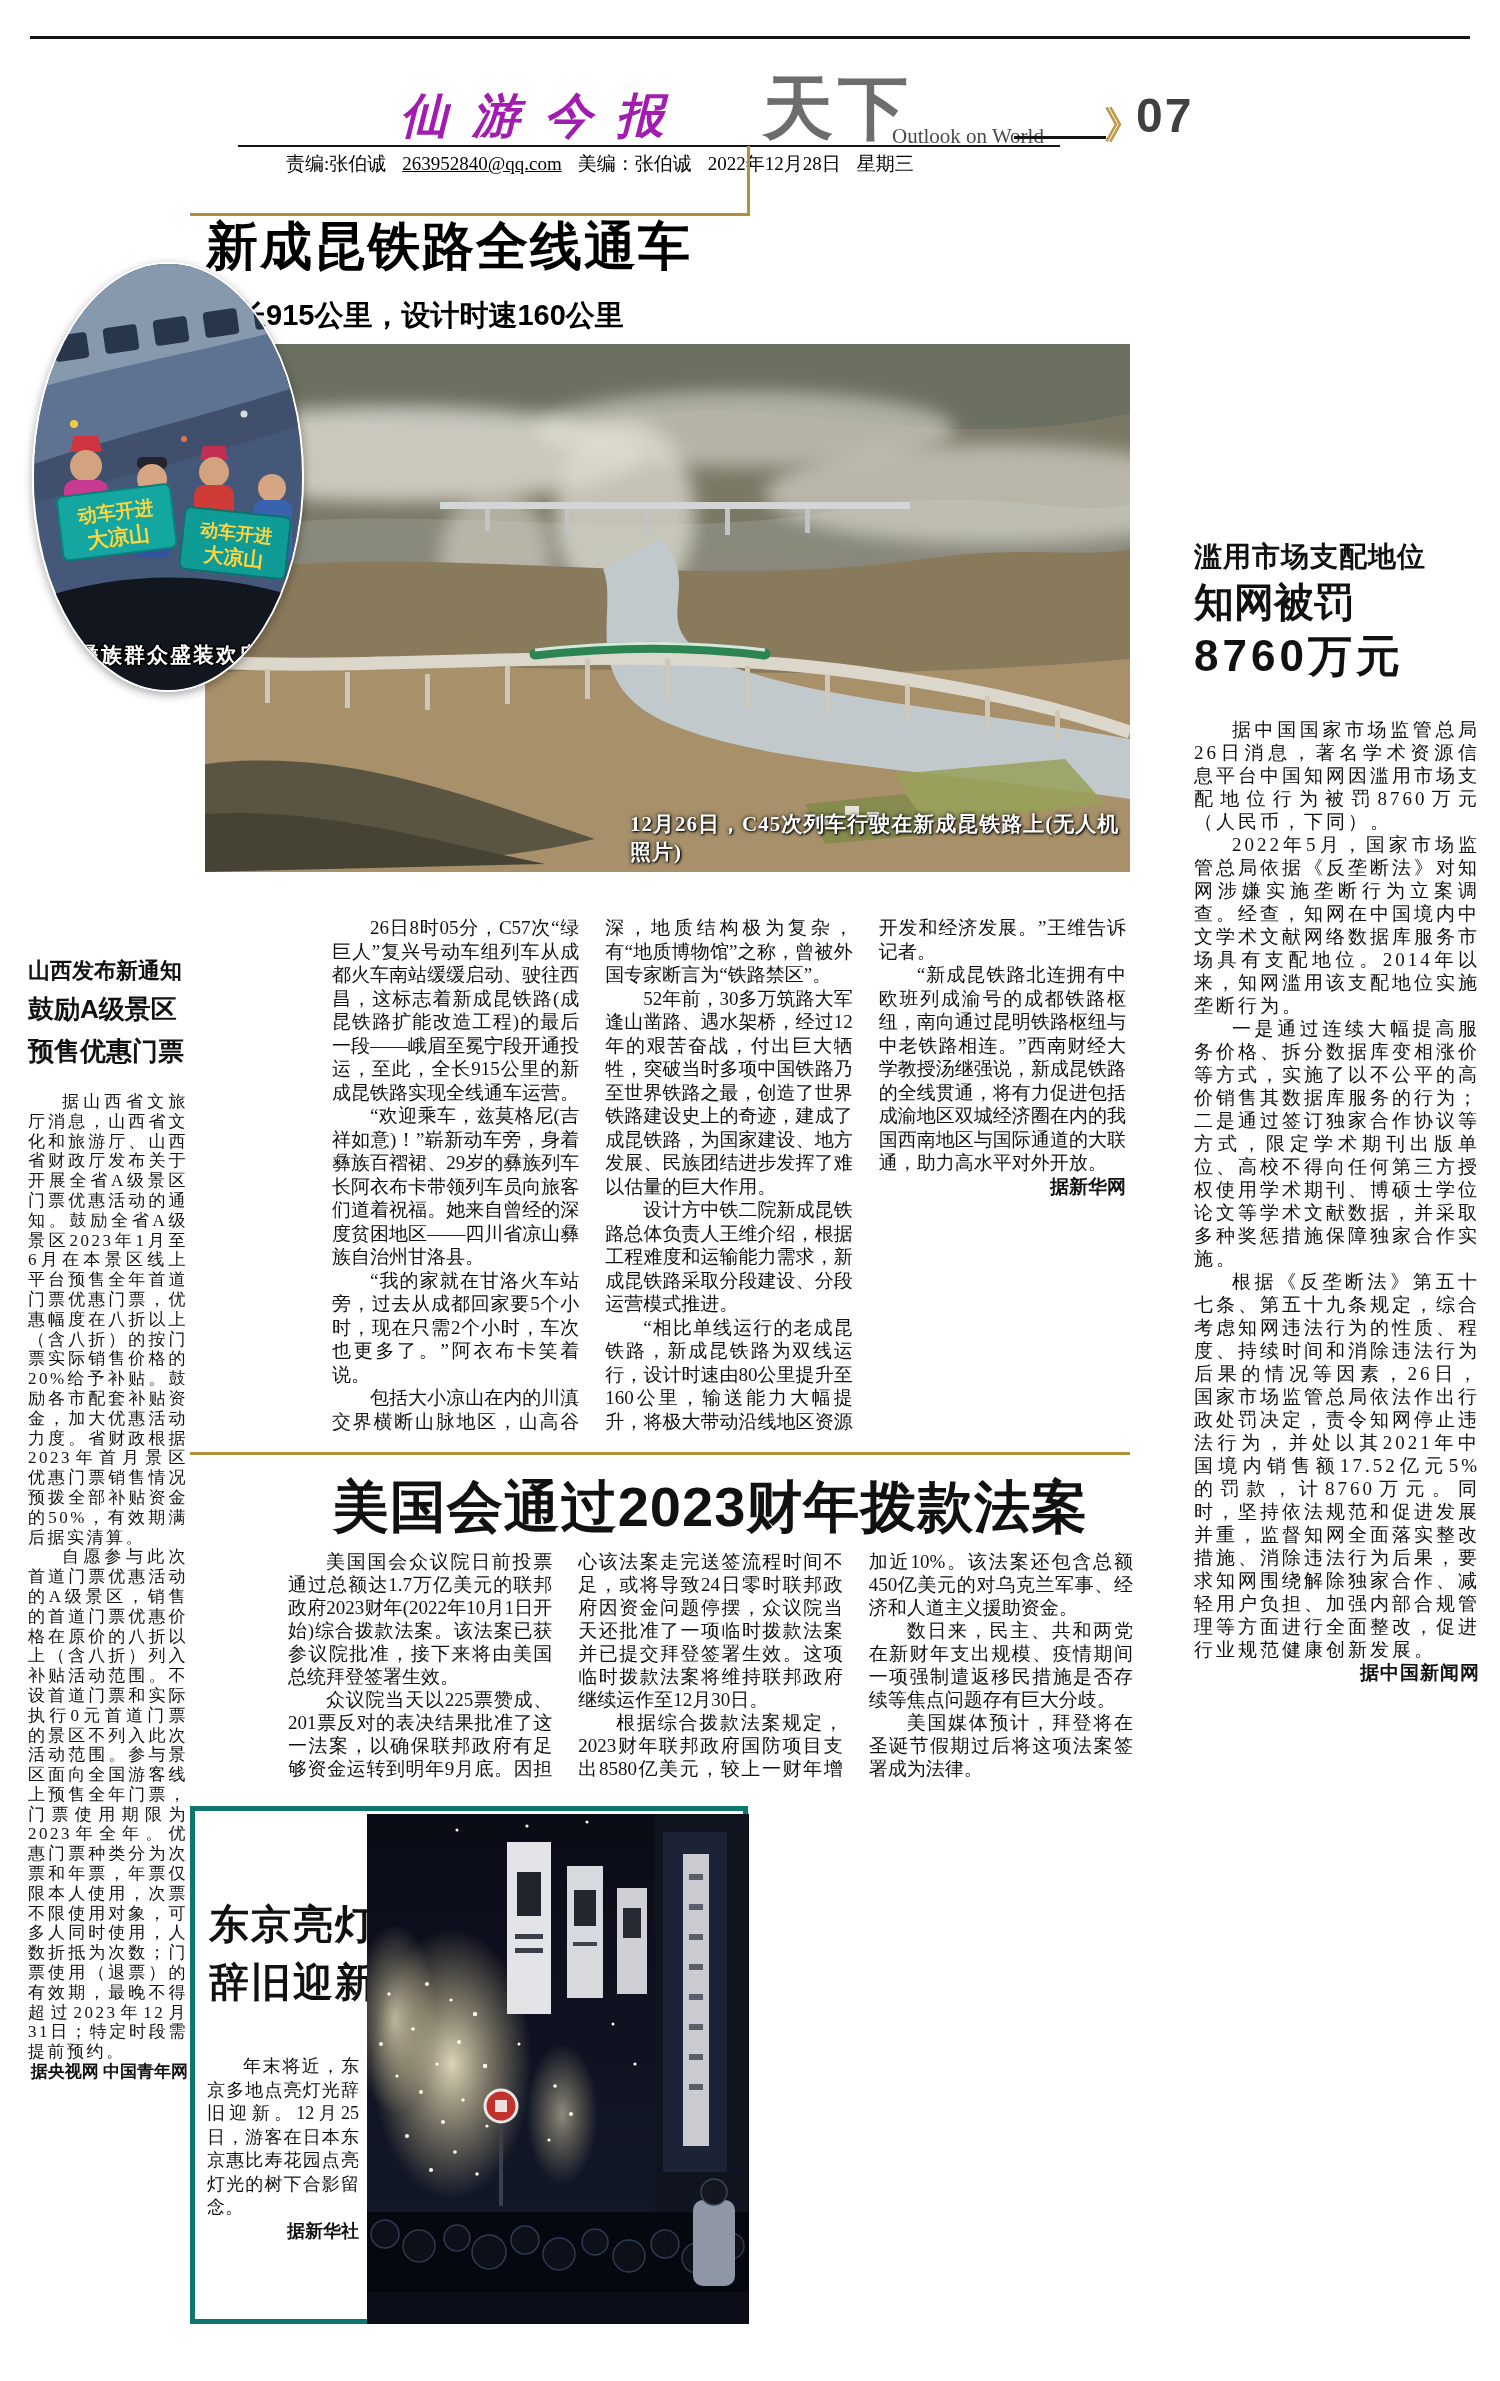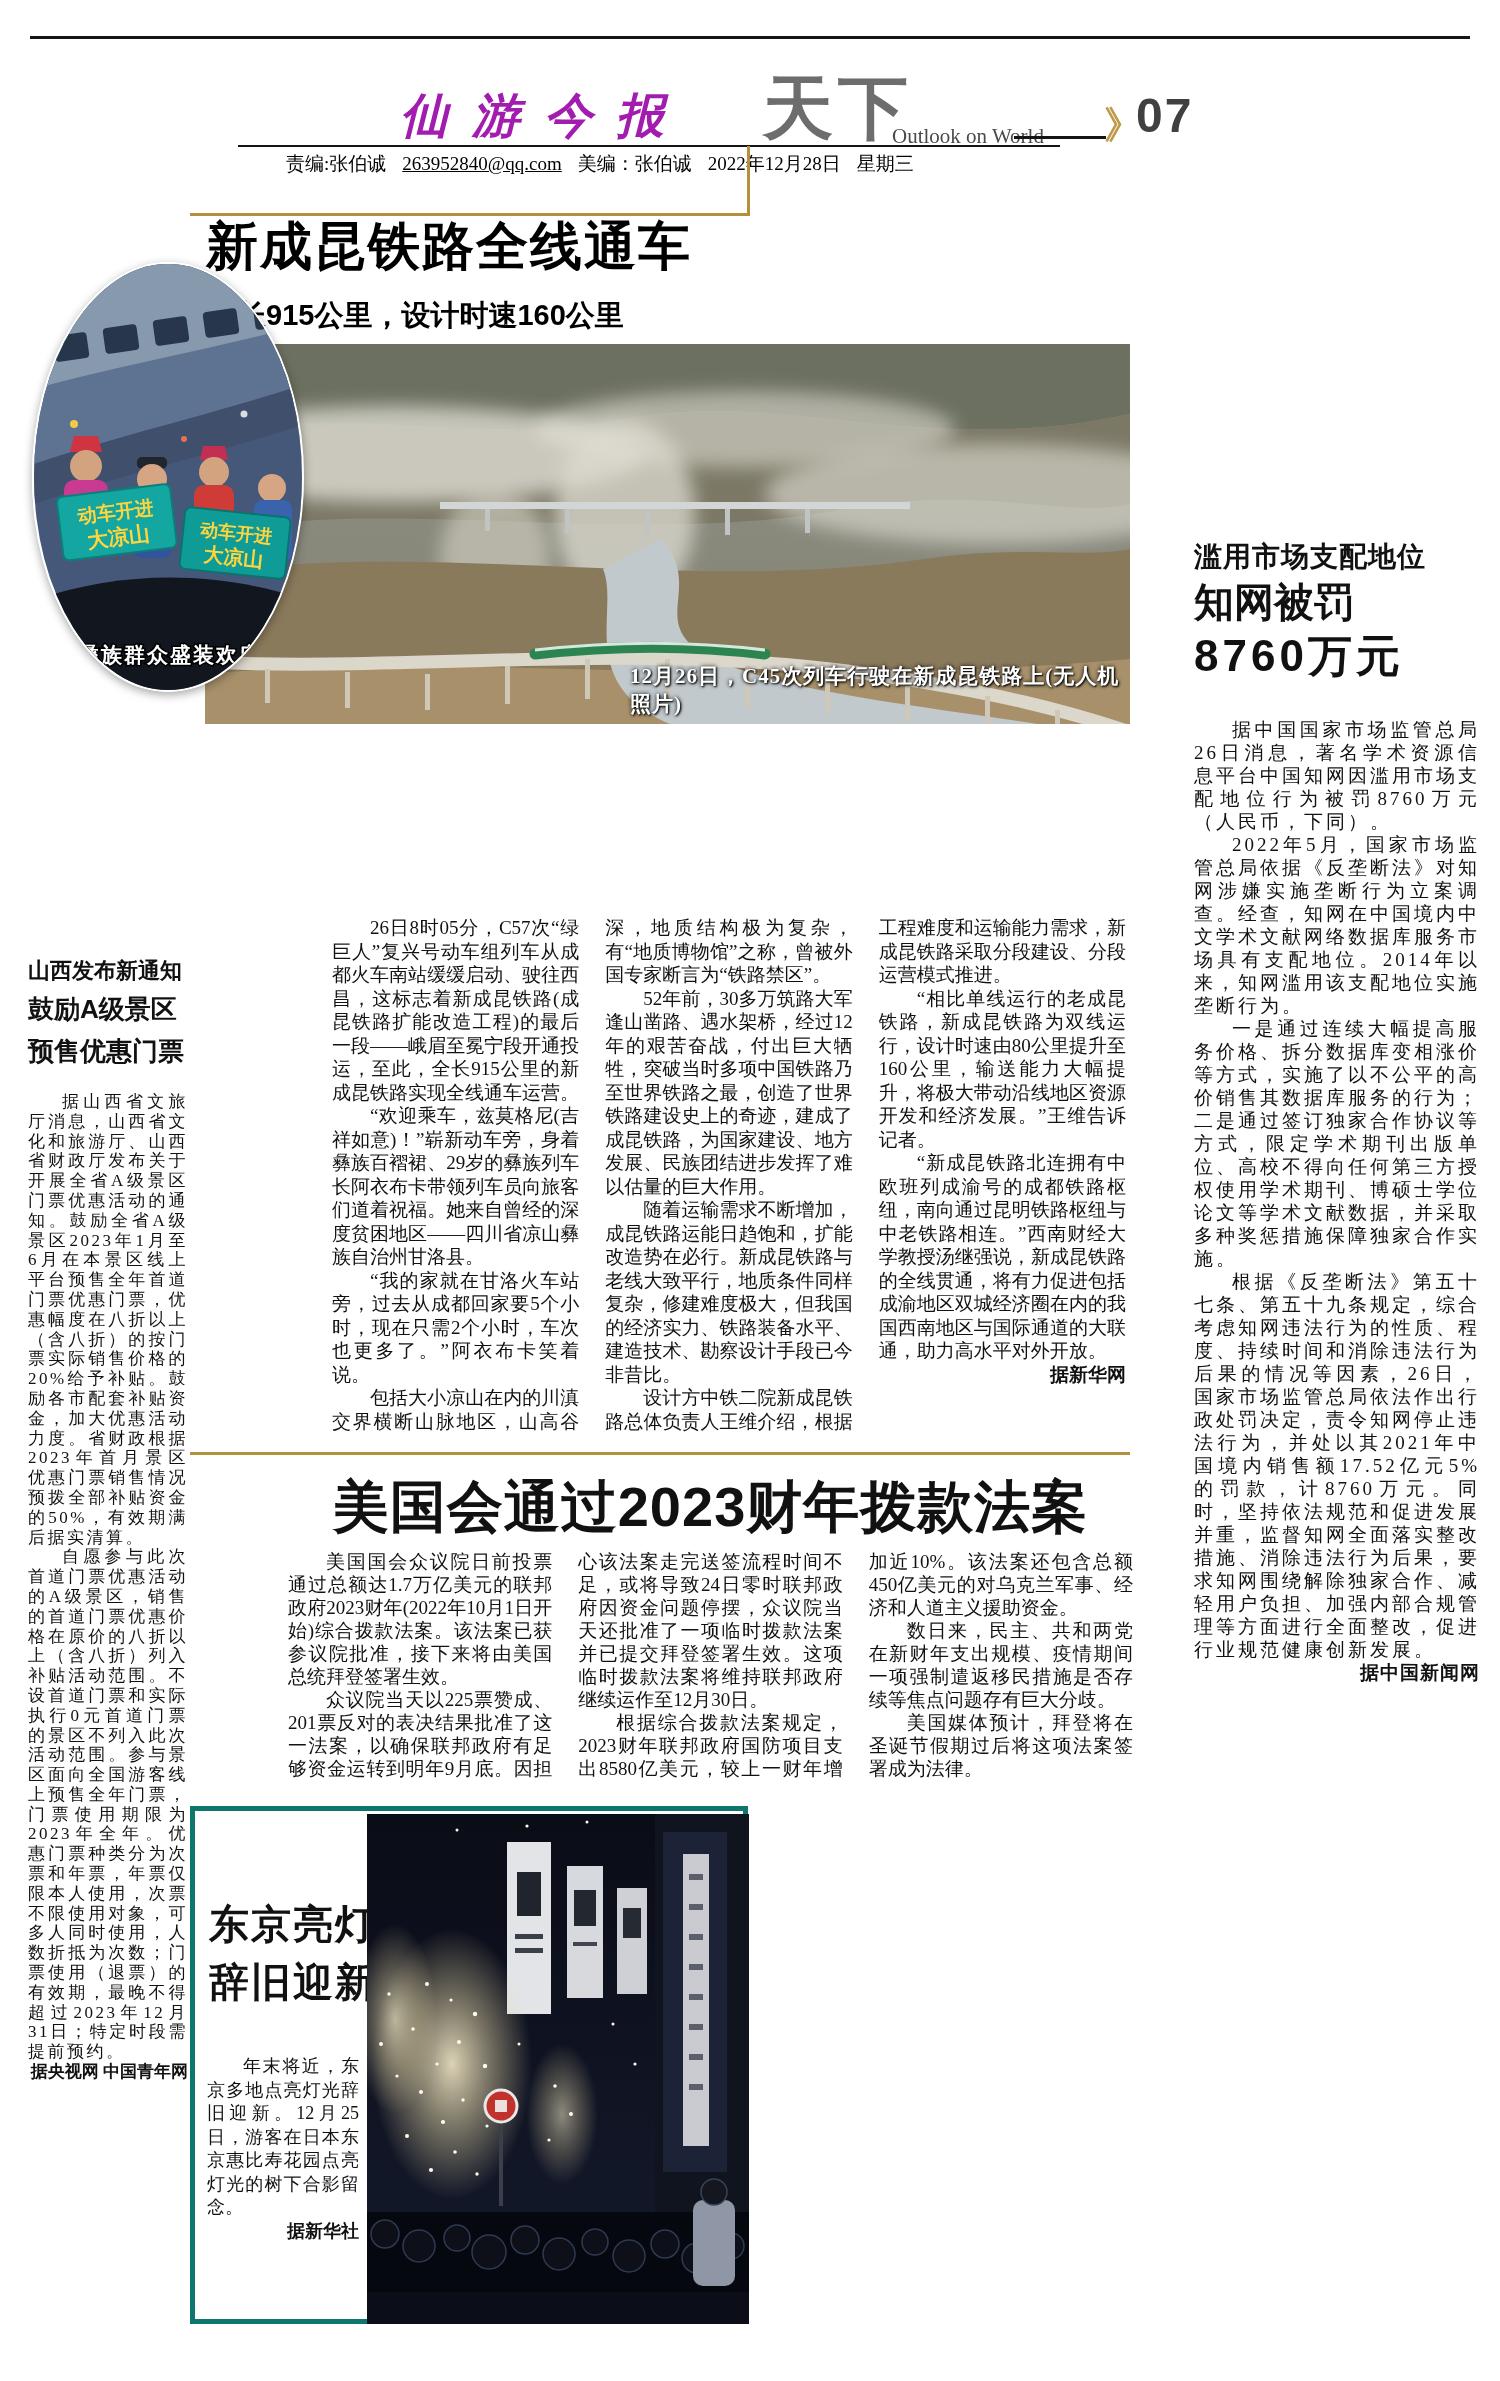--- a/index.html
+++ b/index.html
@@ -25,21 +25,21 @@
   .editor-line{ left:286px; top:151px; font-size:19px; color:#000; white-space:nowrap; }
   .editor-line span { margin-right:16px; }
   .editor-line .email { text-decoration:underline; }
 
   
   .gold-top    { left:190px; top:213px; width:560px; height:3px; background:#b3913b; }
   .gold-vert   { left:747px; top:146px; width:3px;  height:70px; background:#b3913b; }
   .gold-bottom { left:190px; top:1452px; width:940px; height:3px; background:#b3913b; }
   .main-headline { left:206px; top:212px; font-size:52px; font-weight:bold; letter-spacing:2px; color:#000; }
   .main-subhead  { left:208px; top:296px; font-size:29px; font-weight:bold; color:#000; }
-  .main-photo  { left:205px; top:344px; width:925px; height:380px; overflow:hidden;font-family:Liberation Serif, serif; }
+  .main-photo  { left:205px; top:344px; width:925px; height:528px; overflow:hidden;font-family:Liberation Serif, serif; }
   .photo-caption { left:425px; bottom:6px; color:#fff; font-weight:bold; font-size:21px;
                    text-shadow:0 0 4px #000, 1px 1px 2px #000; letter-spacing:1px; }
   .inset-photo { left:32px; top:262px; width:272px; height:430px; border-radius:50%;
                  overflow:hidden; border:2px solid #fff; box-shadow:0 3px 10px rgba(0,0,0,.35); z-index:5; }
   .main-body { left:332px; top:916px; width:794px; height:532px;
                column-count:3; column-gap:26px; column-fill:auto;
                font-size:19px; line-height:23.5px; text-align:justify; overflow:hidden; }
   .main-body p, .colflow p { text-indent:2em; margin:0; }
   .src { font-weight:bold; text-align:right; text-indent:0; }
 
@@ -200,21 +200,20 @@
     </svg>
   </div>
 
   <div class="abs main-body colflow">
     <div>
         <p>26日8时05分，C57次“绿巨人”复兴号动车组列车从成都火车南站缓缓启动、驶往西昌，这标志着新成昆铁路(成昆铁路扩能改造工程)的最后一段——峨眉至冕宁段开通投运，至此，全长915公里的新成昆铁路实现全线通车运营。</p>
         <p>“欢迎乘车，兹莫格尼(吉祥如意)！”崭新动车旁，身着彝族百褶裙、29岁的彝族列车长阿衣布卡带领列车员向旅客们道着祝福。她来自曾经的深度贫困地区——四川省凉山彝族自治州甘洛县。</p>
         <p>“我的家就在甘洛火车站旁，过去从成都回家要5个小时，现在只需2个小时，车次也更多了。”阿衣布卡笑着说。</p>
         <p>包括大小凉山在内的川滇交界横断山脉地区，山高谷深，地质结构极为复杂，有“地质博物馆”之称，曾被外国专家断言为“铁路禁区”。</p>
         <p>52年前，30多万筑路大军逢山凿路、遇水架桥，经过12年的艰苦奋战，付出巨大牺牲，突破当时多项中国铁路乃至世界铁路之最，创造了世界铁路建设史上的奇迹，建成了成昆铁路，为国家建设、地方发展、民族团结进步发挥了难以估量的巨大作用。</p>
-        <p>随着运输需求不断增加，成昆铁路运能日趋饱和，扩能改造势在必行。新成昆铁路与老线大致平行，地质条件同样复杂，修建难度极大，但我国的经济实力、铁路装备水平、建造技术、勘察设计手段已今非昔比。</p>
         <p>设计方中铁二院新成昆铁路总体负责人王维介绍，根据工程难度和运输能力需求，新成昆铁路采取分段建设、分段运营模式推进。</p>
         <p>“相比单线运行的老成昆铁路，新成昆铁路为双线运行，设计时速由80公里提升至160公里，输送能力大幅提升，将极大带动沿线地区资源开发和经济发展。”王维告诉记者。</p>
         <p>“新成昆铁路北连拥有中欧班列成渝号的成都铁路枢纽，南向通过昆明铁路枢纽与中老铁路相连。”西南财经大学教授汤继强说，新成昆铁路的全线贯通，将有力促进包括成渝地区双城经济圈在内的我国西南地区与国际通道的大联通，助力高水平对外开放。</p>
       </div>
     <div class="src">据新华网</div>
   </div>
 
   <div class="abs gold-bottom"></div>
 
   <div class="abs us-headline hei">美国会通过2023财年拨款法案</div>

